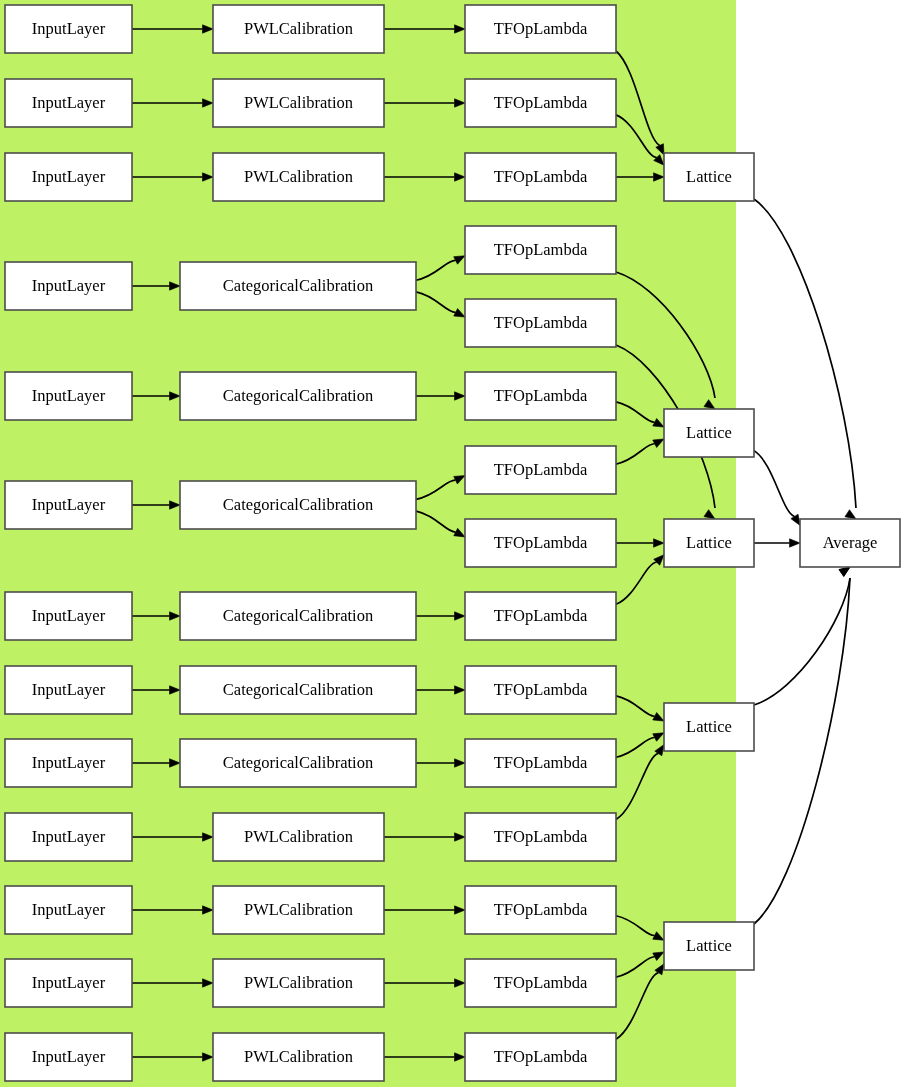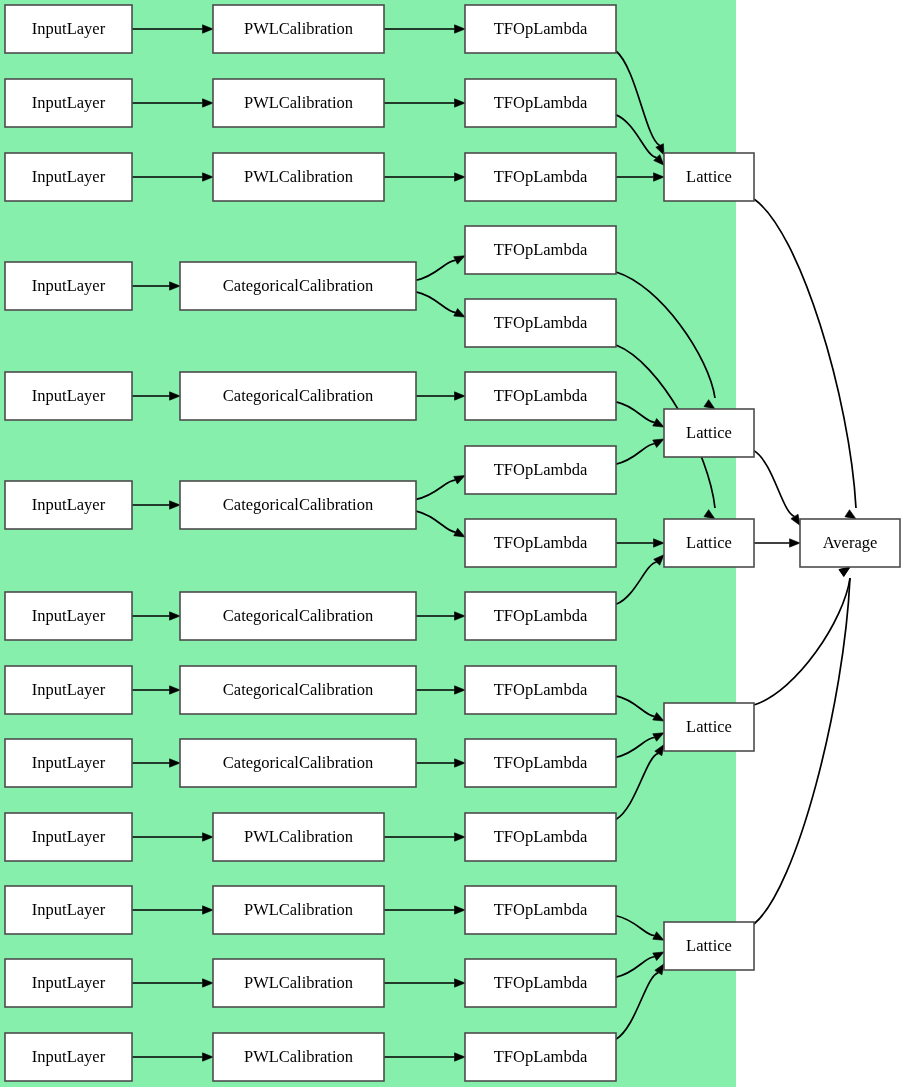--- a/index.html
+++ b/index.html
@@ -10,21 +10,21 @@
   body {
     width: 905px;
     height: 1087px;
     font-family: "Liberation Serif", "DejaVu Serif", serif;
     overflow: hidden;
   }
   #canvas {
     position: relative;
     width: 736px;
     height: 1087px;
-    background: #86efac;
+    background: #bef264;
   }
   svg#graph {
     position: absolute;
     top: 0;
     left: 0;
     width: 905px;
     height: 1087px;
     display: block;
   }
   .node-box {

